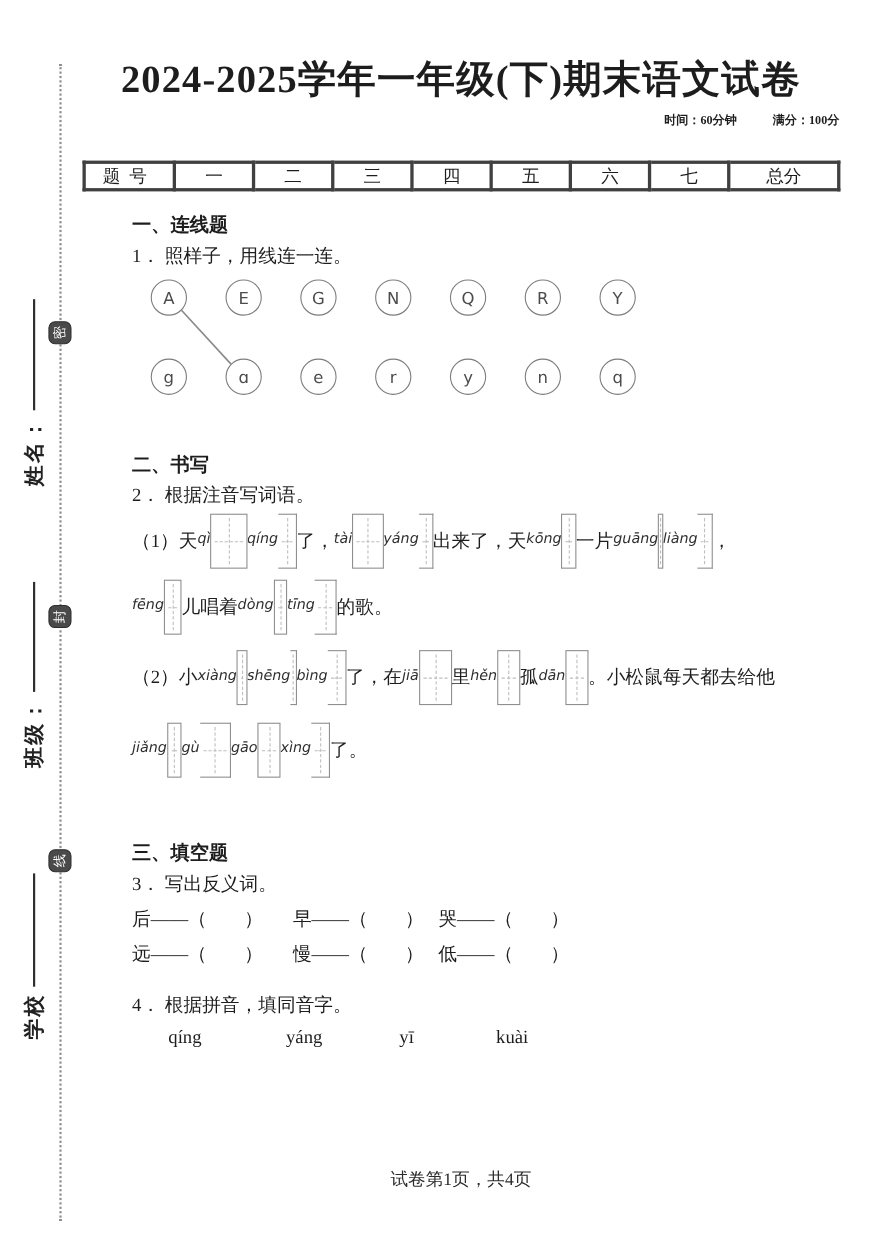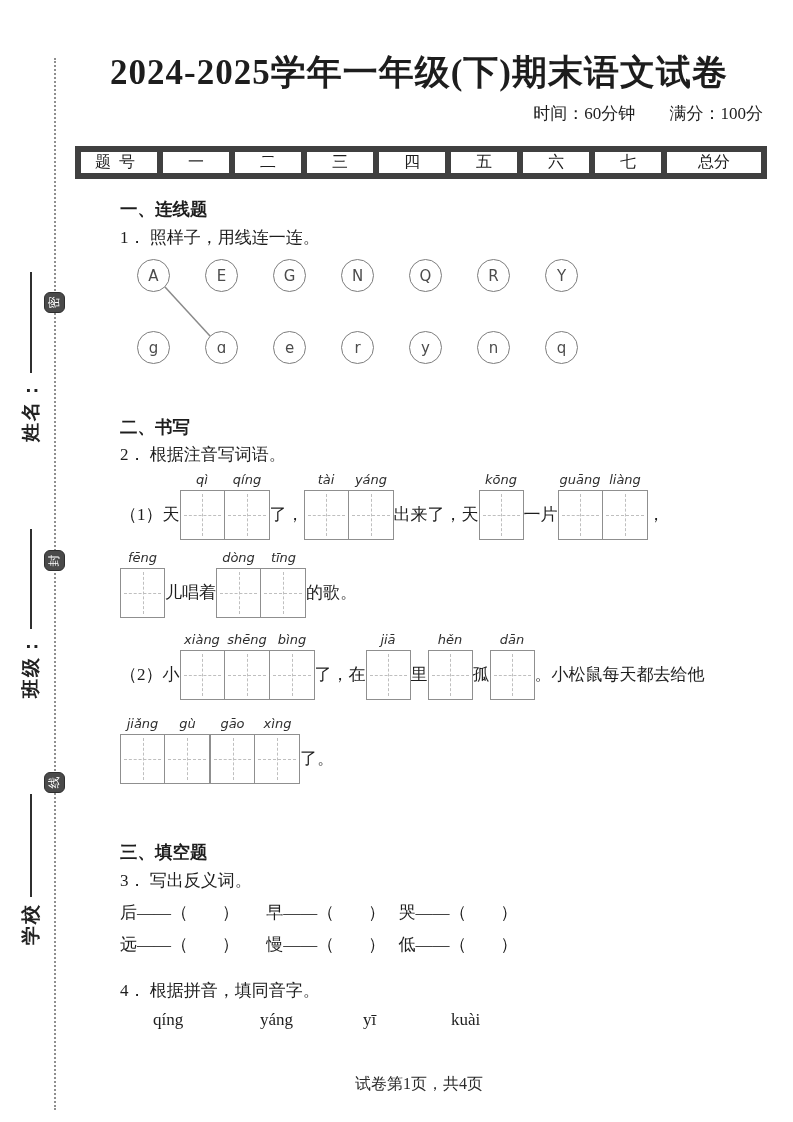--- a/index.html
+++ b/index.html
@@ -21,66 +21,66 @@
     transform-origin:0 0; transform:rotate(-90deg);
     display:flex; align-items:center; white-space:nowrap;
     font-size:19px; font-weight:bold; letter-spacing:2px; color:#222; }
   .mlabel .blank { display:inline-block; height:2px;
     border-bottom:2px solid #2f2f2f; margin-left:6px; }
 
   
   .content { position:absolute; left:75px; top:42px; width:688px; }
   .title { margin:8px 0 0; text-align:center; font-size:35px; line-height:46px;
     font-weight:bold; letter-spacing:1px; }
-  .info { margin-top:6px; text-align:right; font-size:17px; height:24px; }
+  .info { margin-top:6px; text-align:right; font-size:11px; height:24px;font-weight:bold; }
   .info .gap { margin-left:30px; }
 
   table.score { margin-top:20px; width:688px; border-collapse:collapse;
     border:2px solid #2e2e2e; table-layout:fixed; }
-  table.score td { border:6px solid #404040; height:25px; padding:0;
+  table.score td { border:3px solid #404040; height:25px; padding:0;
     text-align:center; font-size:16px; }
   table.score td.lbl { letter-spacing:8px; }
 
   .indent { padding-left:45px; }
   .sec-h { margin:0; font-size:17.5px; font-weight:bold; }
   .q-line { font-size:17px; line-height:22px; }
 
   
   .match-area { position:relative; margin:10px 0 0 62px; height:104px; width:520px; }
   .circle-row { position:absolute; left:0; display:flex; gap:35px; }
   .row-upper { top:0; } .row-lower { top:72px; }
   .circle { width:33px; height:33px; border:1.5px solid #7d7d7d; border-radius:50%;
     display:flex; align-items:center; justify-content:center;
     font-family:"DejaVu Sans","Liberation Sans",sans-serif; font-size:15px; color:#4c4c4c; }
   .match-svg { position:absolute; left:0; top:0; }
 
   
   .wrow { display:flex; align-items:flex-end; padding-left:45px; }
   .wtext { font-size:17px; line-height:50px; white-space:pre; }
   .pbg { display:flex; }
-  .pb { display:flex; flex-direction:column; align-items:center; width:45px; }
+  .pb { display:flex; align-items:center; width:45px; }
   .py { display:block; height:18px; line-height:16px; white-space:nowrap;
     font-family:"DejaVu Sans","Liberation Sans",sans-serif; font-size:13px; color:#2e2e2e; }
   .cell { display:block; width:45px; height:50px; border:1px solid #8f8f8f;
     position:relative; background:#fff; }
   .pb + .pb .cell { border-left:none; }
   .cell::before { content:""; position:absolute; left:3px; right:3px; top:50%;
     border-top:1px dashed #bfbfbf; }
   .cell::after { content:""; position:absolute; top:3px; bottom:3px; left:50%;
     border-left:1px dashed #bfbfbf; }
 
   
   .ant-row { padding-left:45px; font-size:17px; line-height:22px; }
   .ant { display:inline-block; }
   .ant.w1 { width:142px; } .ant.w2 { width:128px; }
   .py-row { position:relative; height:22px; font-size:17px; }
   .py-row span { position:absolute; top:0; }
 
   .footer { position:absolute; left:75px; top:1062px; width:688px;
-    text-align:center; font-size:16px; color:#2a2a2a;margin-top:12px; }
+    text-align:center; font-size:16px; color:#2a2a2a; }
 </style>
 </head>
 <body>
 
 <div class="page">
 
   <div class="fold-line"></div>
   <div class="seal-badge" style="top:292px">
       <span>密</span>
     </div>

